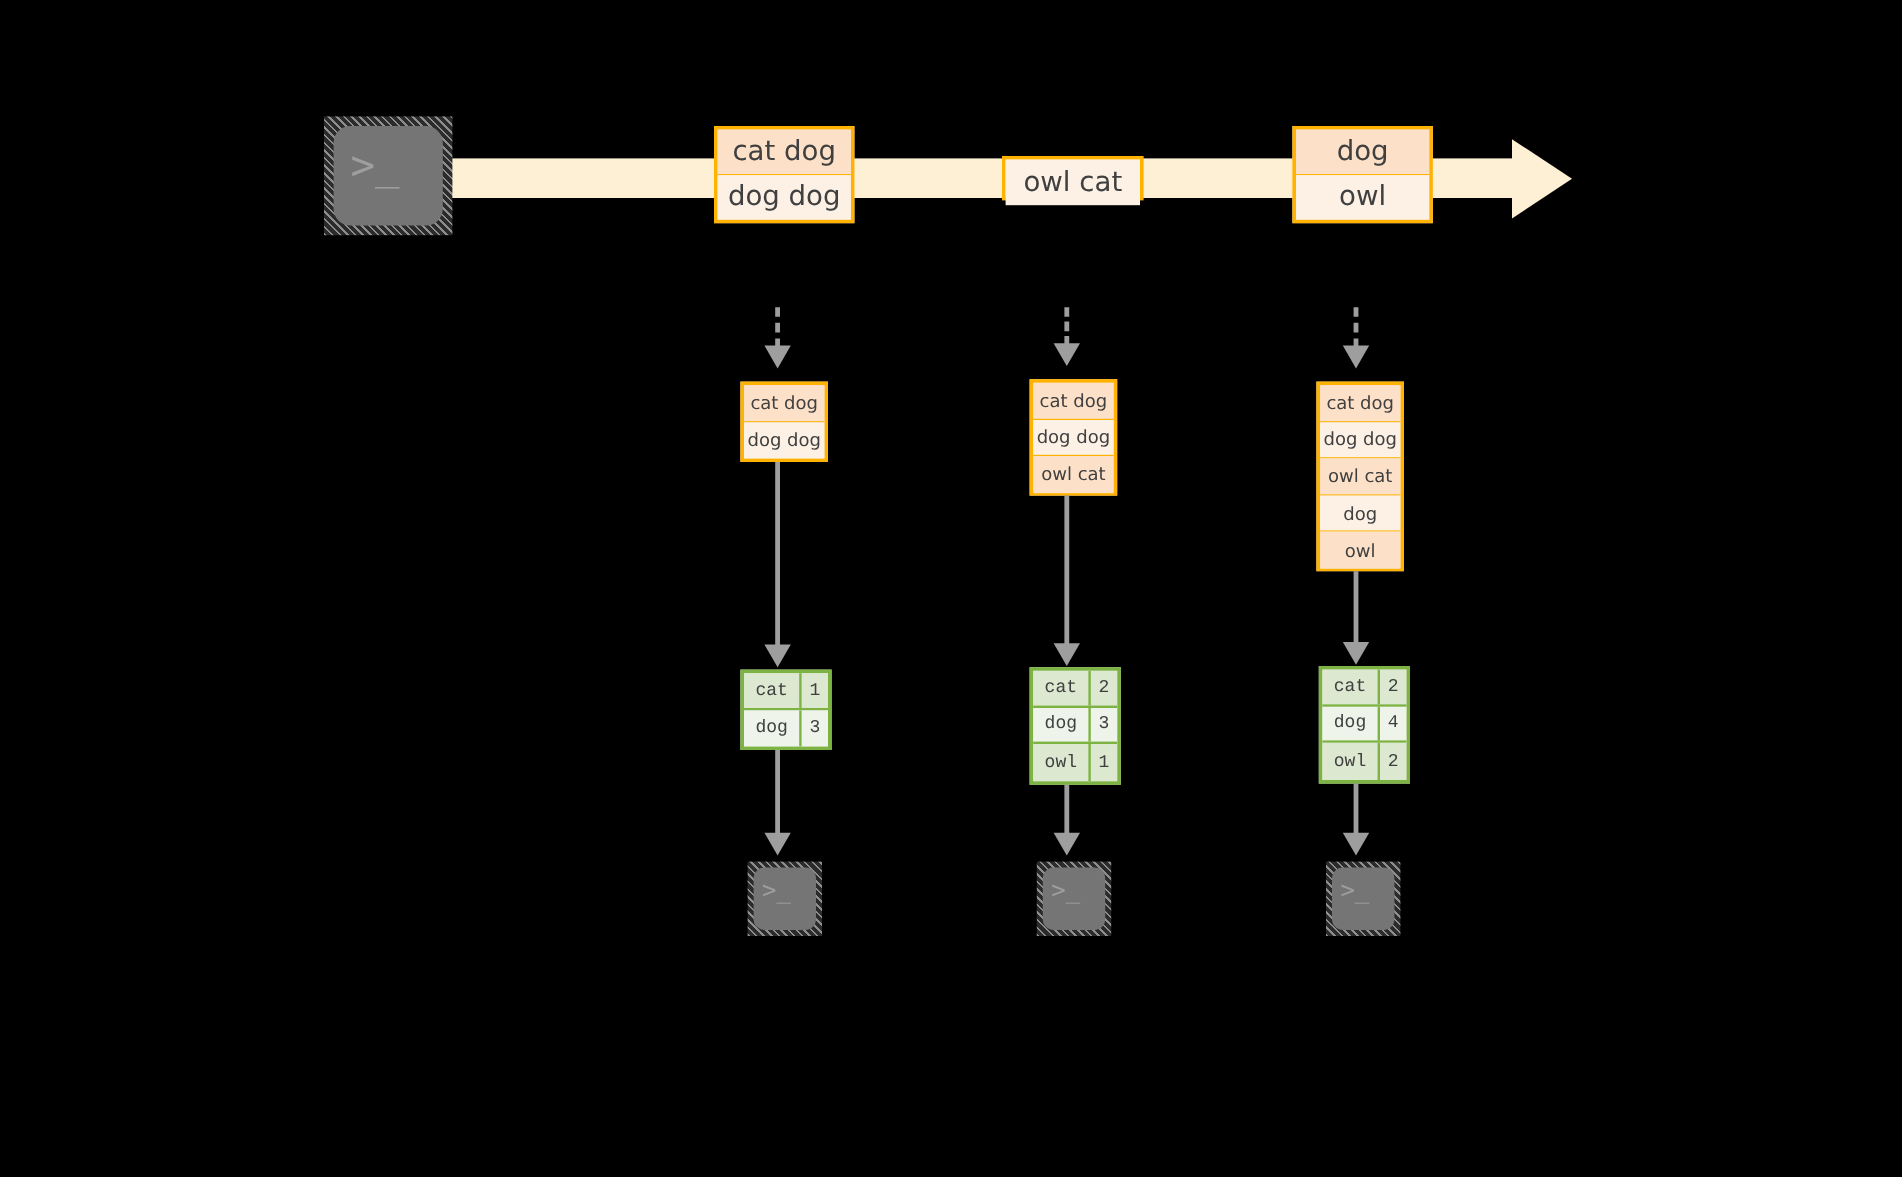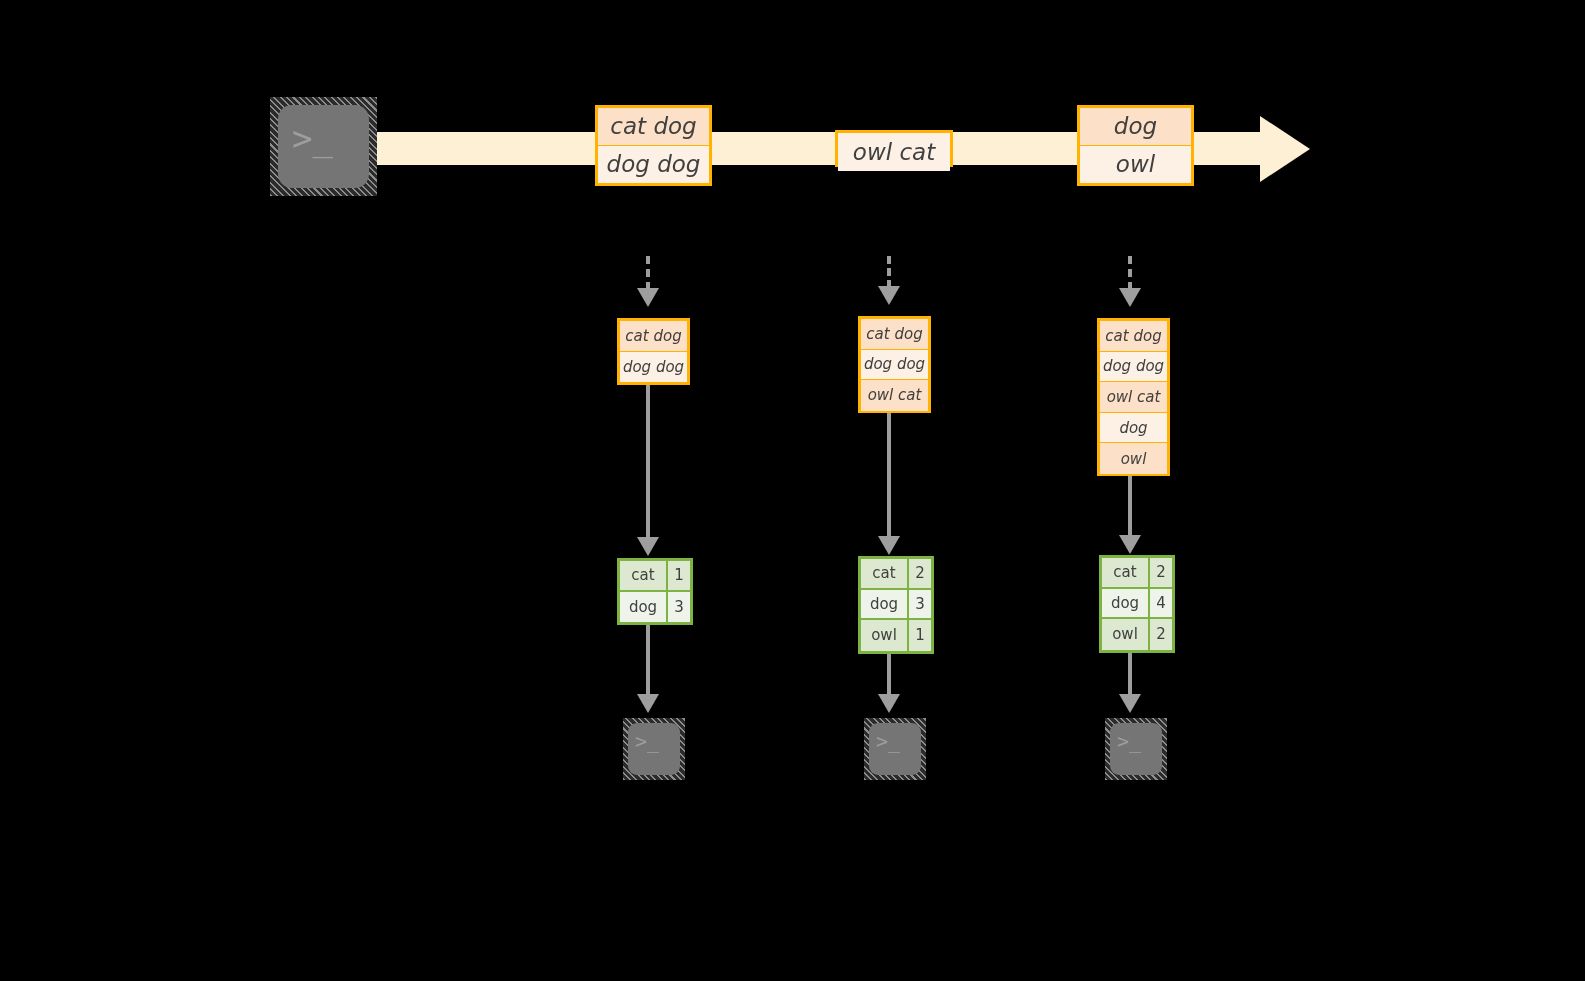--- a/index.html
+++ b/index.html
@@ -67,35 +67,35 @@
     background: #fce5cd;
   }
   .obox .row {
     box-sizing: border-box;
     display: flex;
     align-items: center;
     justify-content: center;
     color: #404040;
     white-space: nowrap;
     border-bottom: 1.5px solid #ffb300;
-    font-style: italic;
   }
   .obox .row:last-child { border-bottom: none; }
   .obox .row.sh0 { background: #fce0c8; }
   .obox .row.sh1 { background: #fdf1e6; }
 
   .obox.big .row { height: 37.5px; font-size: 23px; }
   .obox.sm  .row  { height: 30.6px; font-size: 15px; }
 
   
   .gtable {
     position: absolute;
     box-sizing: border-box;
     border: 3px solid #7cb342;
     background: #dce8d0;
+    font-family: Liberation Mono, monospace;
   }
   .gtable .grow {
     display: flex;
     box-sizing: border-box;
     height: 30.6px;
     border-bottom: 2px solid #7cb342;
   }
   .gtable .grow:last-child { border-bottom: none; }
   .gtable .grow.sh0 { background: #dce8d0; }
   .gtable .grow.sh1 { background: #eef4e9; }

